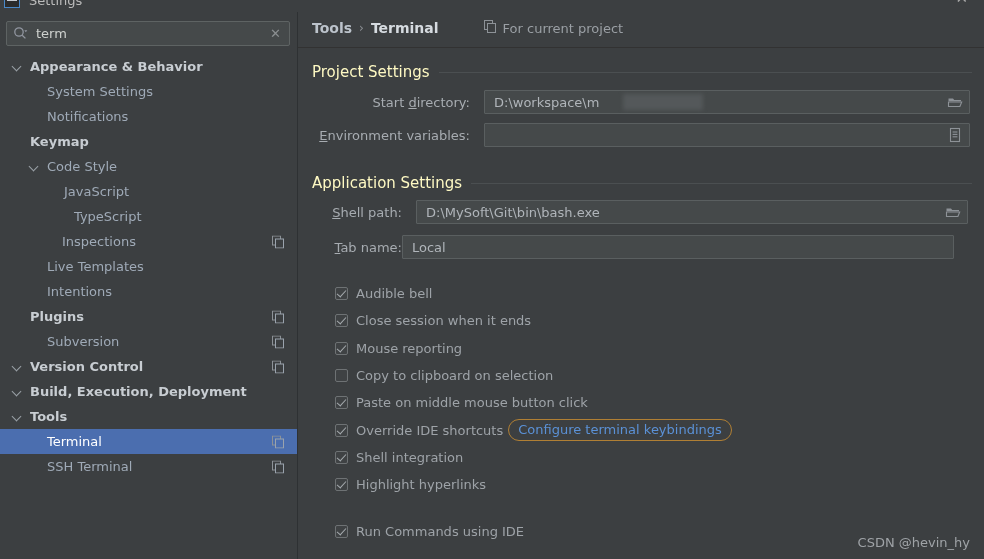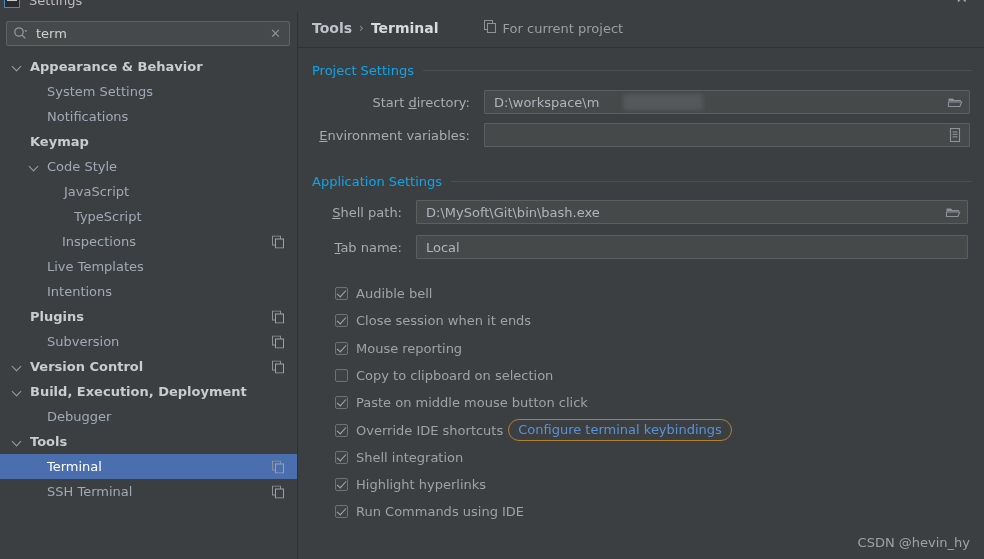--- a/index.html
+++ b/index.html
@@ -150,21 +150,21 @@
     width: 686px; height: 1px;
     background: #323232;
   }
 
   .section {
     position: absolute; left: 14px;
     width: 660px;
     display: flex; align-items: center;
   }
   .section-title {
-    font-size: 13px; color: #0ea5e9;
+    font-size: 15px; color: #fef9c3;
     white-space: nowrap; padding-right: 9px;
   }
   .section-line {
     flex: 1 1 auto; height: 1px; background: #4b4f51;
   }
 
   .field-row {
     position: absolute;
     display: flex; align-items: center;
   }
@@ -338,24 +338,20 @@
           <span class="tree-arrow open" style="margin-left: 12px;"></span>
           <span class="tree-label" style="margin-left: 6px;">Version Control</span>
           <span class="tree-copy"><svg width="13" height="13" viewBox="0 0 13 13">
               <rect x="0.5" y="0.5" width="8" height="9" fill="none" stroke="#8d9297" stroke-width="1"></rect>
               <rect x="3.5" y="3.5" width="8" height="9" fill="#3c3f41" stroke="#9aa3ad" stroke-width="1"></rect>
             </svg></span>
         </div>
         <div class="tree-row bold">
           <span class="tree-arrow open" style="margin-left: 12px;"></span>
           <span class="tree-label" style="margin-left: 6px;">Build, Execution, Deployment</span>
-        </div>
-        <div class="tree-row">
-          <span class="tree-arrow" style="margin-left: 29px;"></span>
-          <span class="tree-label" style="margin-left: 6px;">Debugger</span>
         </div>
         <div class="tree-row bold">
           <span class="tree-arrow open" style="margin-left: 12px;"></span>
           <span class="tree-label" style="margin-left: 6px;">Tools</span>
         </div>
         <div class="tree-row selected">
           <span class="tree-arrow" style="margin-left: 29px;"></span>
           <span class="tree-label" style="margin-left: 6px;">Terminal</span>
           <span class="tree-copy"><svg width="13" height="13" viewBox="0 0 13 13">
               <rect x="0.5" y="0.5" width="8" height="9" fill="none" stroke="#8d9297" stroke-width="1"></rect>
@@ -447,21 +443,21 @@
             <path d="M1.5 8 h13.2 l-1.8 4.5 h-11.4 z" fill="none" stroke="#8d9297" stroke-width="1.1"></path>
           </svg>
         </span>
       </span>
     </div>
 
     <div class="field-row" style="left:14px; top:223px; width:660px;">
       <span class="field-label" style="width:90px;">
         <span></span><span class="mn">T</span><span>ab name:</span>
       </span>
-      <span class="field-box" style="width:552px; margin-left:14px;">
+      <span class="field-box" style="width:552px; ">
         <span class="field-text">Local</span>
       </span>
     </div>
 
     <div id="checkbox-list">
         <div class="cb-row" style="left: 37px; top: 272px;">
           <span class="cb-box checked"></span>
           <span class="cb-label">Audible bell</span>
         </div>
         <div class="cb-row" style="left: 37px; top: 299px;">
@@ -486,21 +482,21 @@
           <span id="keybind-link">Configure terminal keybindings</span>
         </div>
         <div class="cb-row" style="left: 37px; top: 436px;">
           <span class="cb-box checked"></span>
           <span class="cb-label">Shell integration</span>
         </div>
         <div class="cb-row" style="left: 37px; top: 463px;">
           <span class="cb-box checked"></span>
           <span class="cb-label">Highlight hyperlinks</span>
         </div>
-        <div class="cb-row" style="left: 37px; top: 490px;">
+        <div class="cb-row" style="left: 37px; top: 510px;">
           <span class="cb-box checked"></span>
           <span class="cb-label">Run Commands using IDE</span>
         </div>
       </div>
 
   </div>
 
   <div id="watermark">CSDN @hevin_hy</div>
 </div>
 

